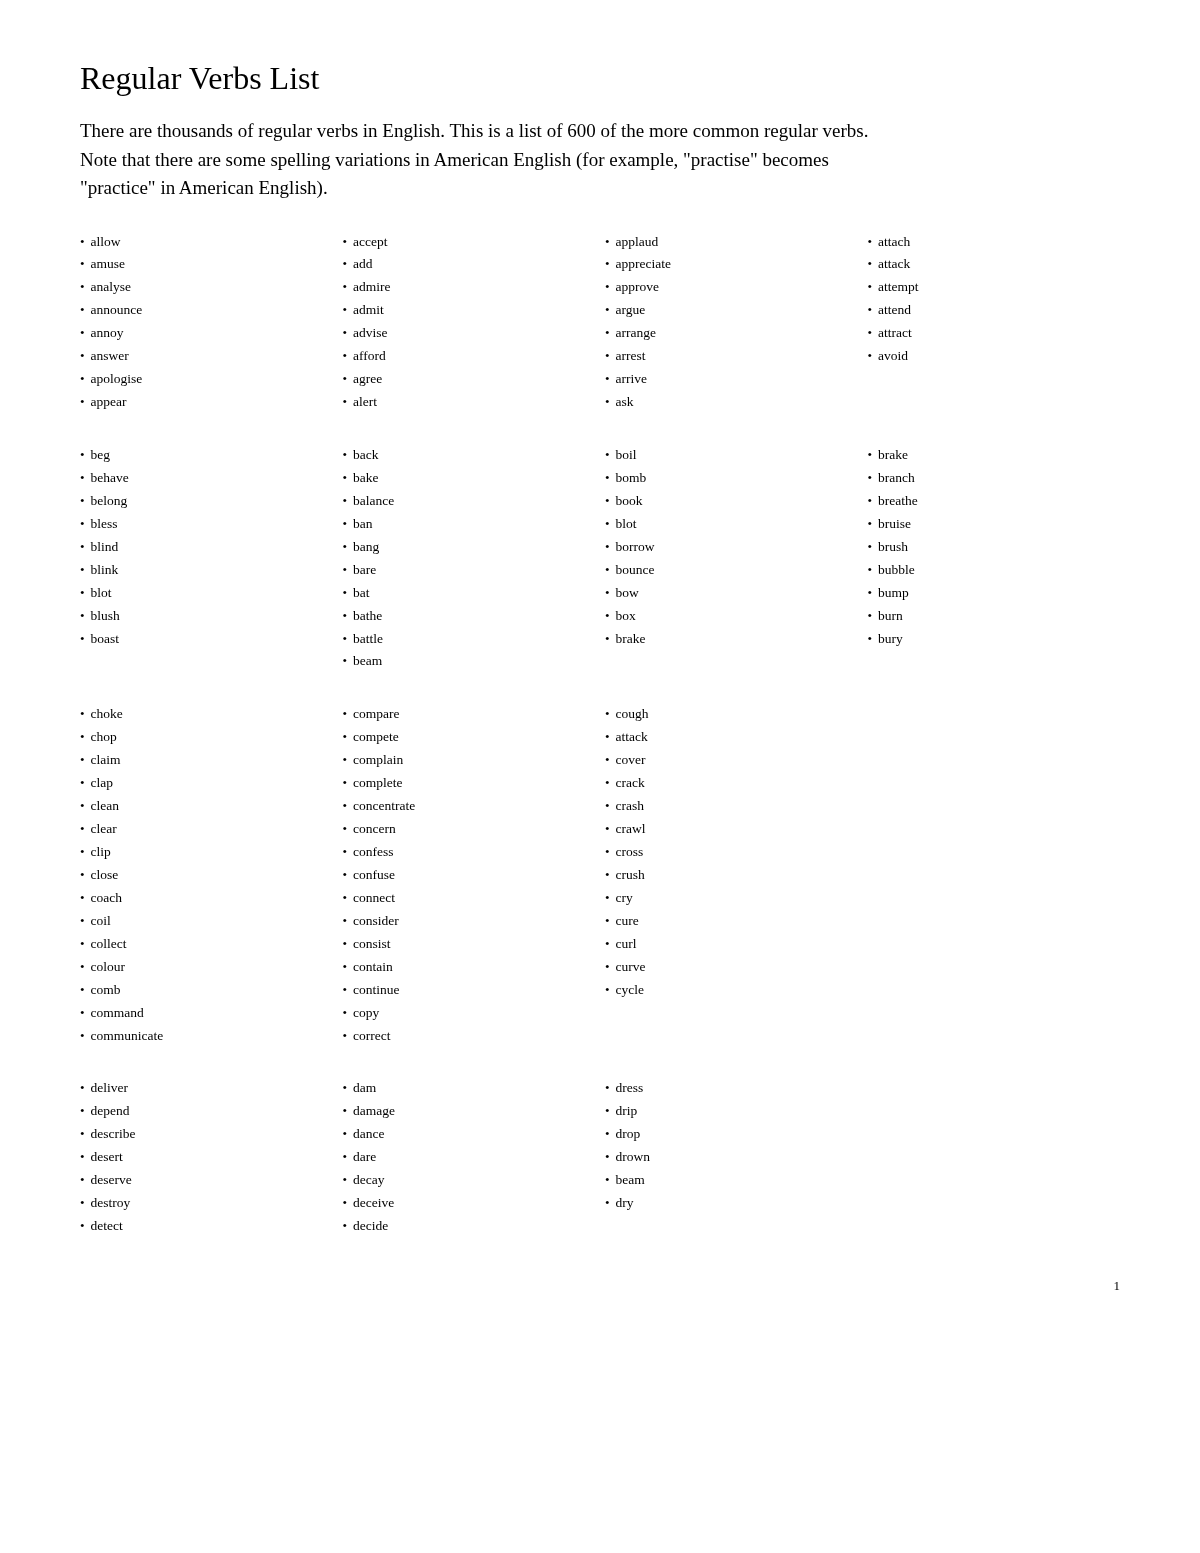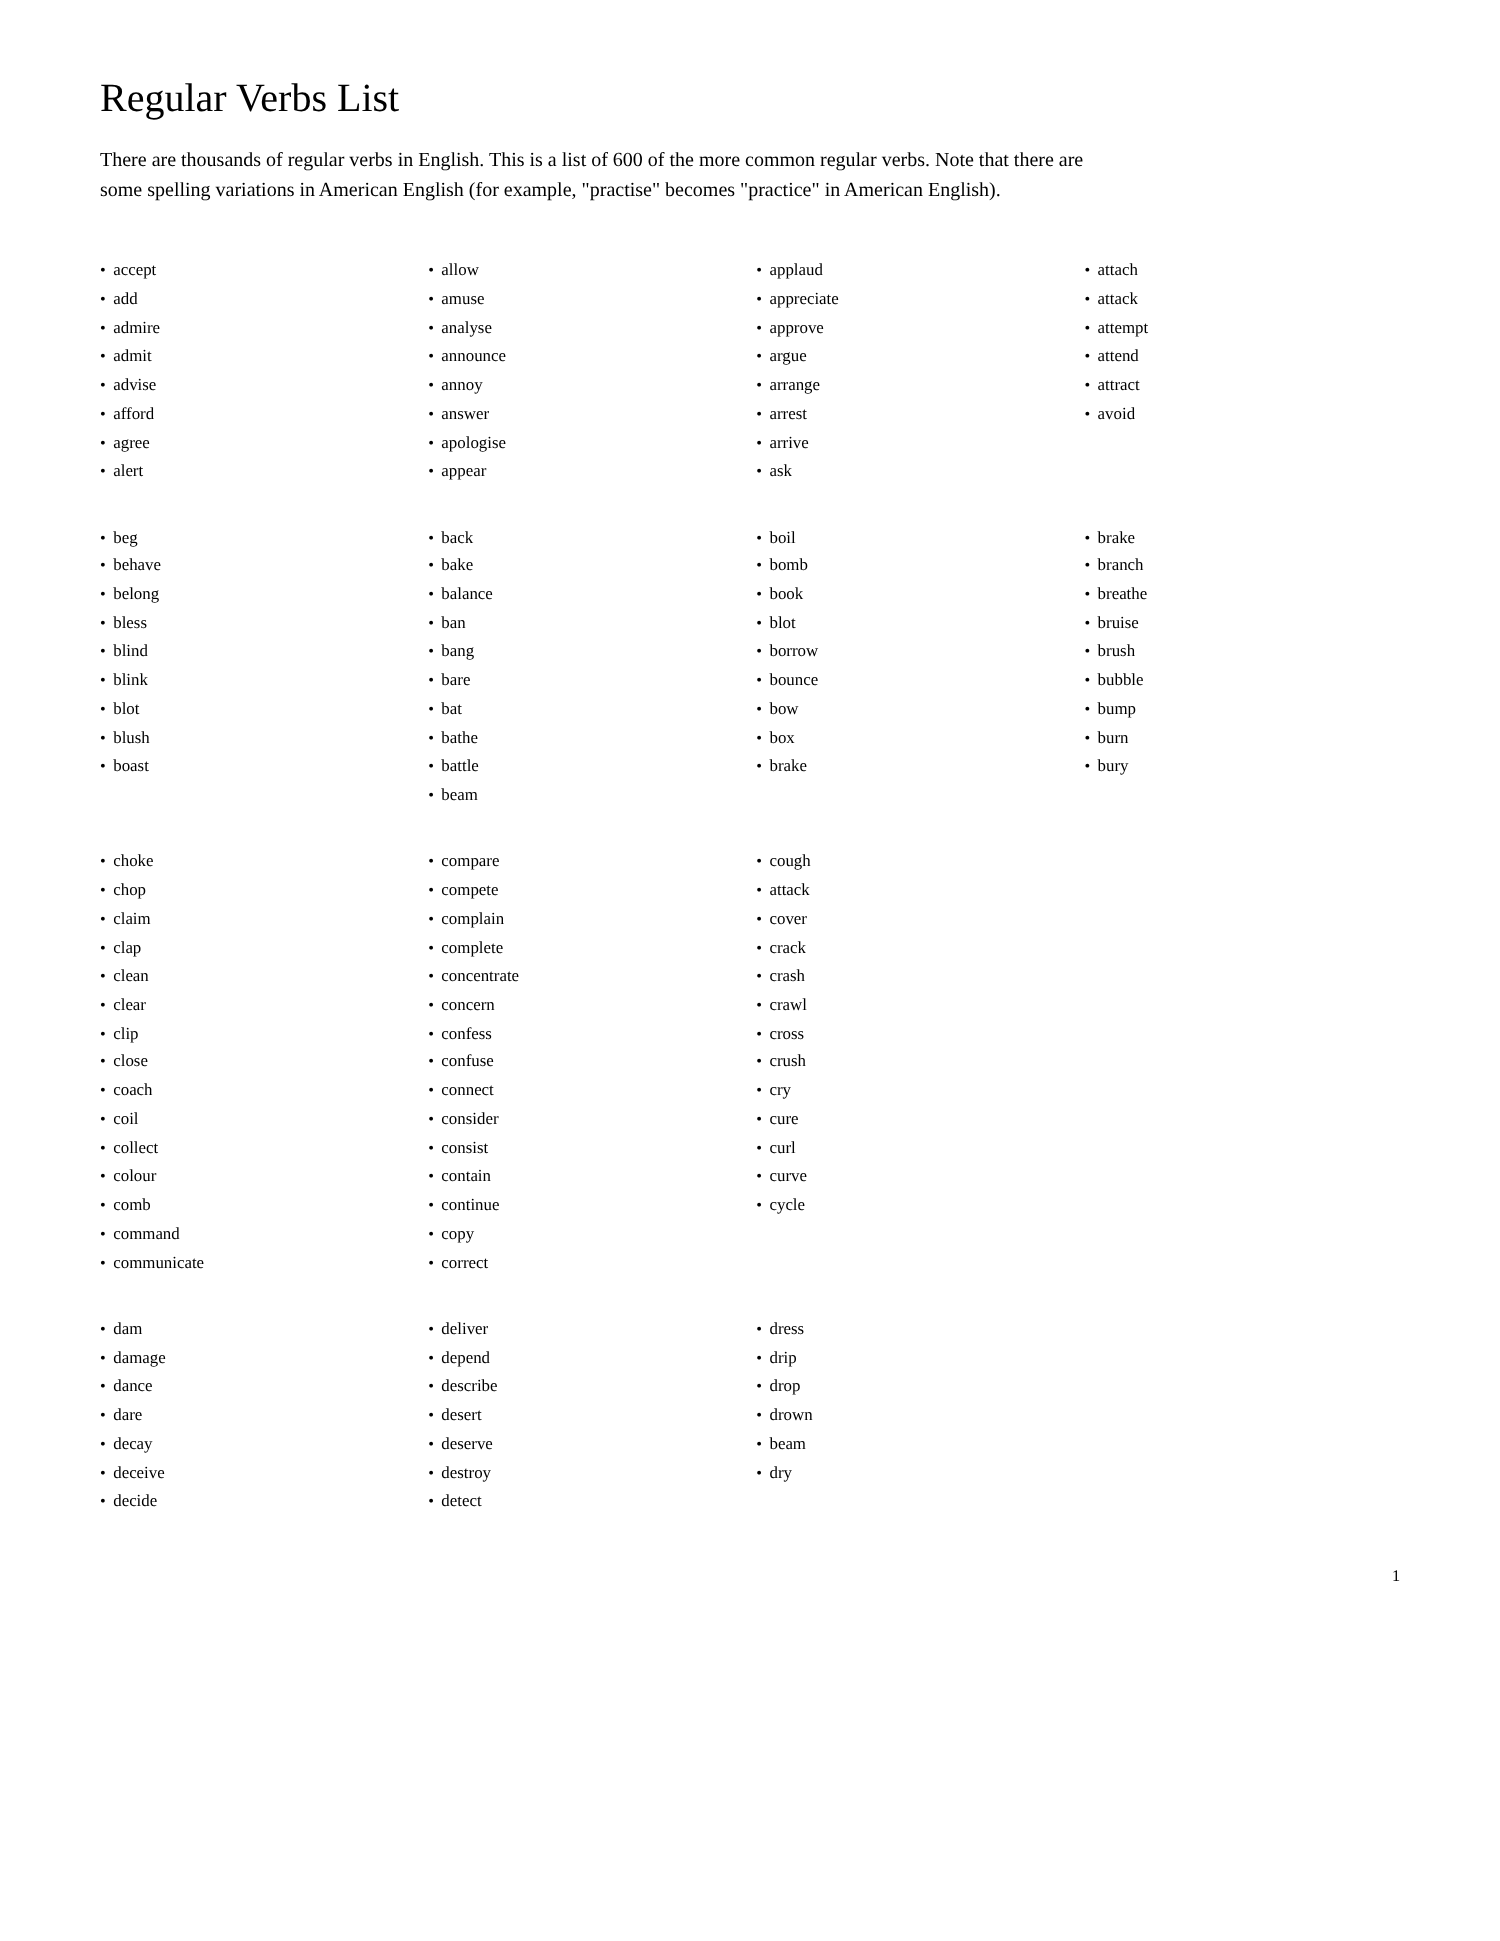--- a/index.html
+++ b/index.html
@@ -12,23 +12,23 @@
       max-width: 1200px;
       margin: 0 auto;
     }
     h1 {
       font-size: 32px;
       font-weight: normal;
       margin-bottom: 20px;
       font-family: Georgia, serif;
     }
     .intro {
-      font-size: 16px;
+      font-size: 19px;
       line-height: 1.5;
-      margin-bottom: 40px;
+      margin-bottom: 28px;
       max-width: 820px;
     }
     .section {
       display: grid;
       grid-template-columns: repeat(4, 1fr);
       gap: 0 10px;
       margin-bottom: 30px;
     }
     .column {
       padding: 0;
@@ -60,42 +60,42 @@
   </style>
 </head>
 <body>
 
 <h1>Regular Verbs List</h1>
 
 <p class="intro">There are thousands of regular verbs in English. This is a list of 600 of the more common regular verbs. Note that there are some spelling variations in American English (for example, "practise" becomes "practice" in American English).</p>
 
 <div id="sections-container">
     <div class="section">
+      <div class="column">
+        <ul>
+          <li>allow</li>
+          <li>amuse</li>
+          <li>analyse</li>
+          <li>announce</li>
+          <li>annoy</li>
+          <li>answer</li>
+          <li>apologise</li>
+          <li>appear</li>
+        </ul>
+      </div>
       <div class="column">
         <ul>
           <li>accept</li>
           <li>add</li>
           <li>admire</li>
           <li>admit</li>
           <li>advise</li>
           <li>afford</li>
           <li>agree</li>
           <li>alert</li>
-        </ul>
-      </div>
-      <div class="column">
-        <ul>
-          <li>allow</li>
-          <li>amuse</li>
-          <li>analyse</li>
-          <li>announce</li>
-          <li>annoy</li>
-          <li>answer</li>
-          <li>apologise</li>
-          <li>appear</li>
         </ul>
       </div>
       <div class="column">
         <ul>
           <li>applaud</li>
           <li>appreciate</li>
           <li>approve</li>
           <li>argue</li>
           <li>arrange</li>
           <li>arrest</li>
@@ -222,42 +222,42 @@
           <li>cure</li>
           <li>curl</li>
           <li>curve</li>
           <li>cycle</li>
         </ul>
       </div>
     </div>
     <div class="section">
       <div class="column">
         <ul>
+          <li>deliver</li>
+          <li>depend</li>
+          <li>describe</li>
+          <li>desert</li>
+          <li>deserve</li>
+          <li>destroy</li>
+          <li>detect</li>
+        </ul>
+      </div>
+      <div class="column">
+        <ul>
           <li>dam</li>
           <li>damage</li>
           <li>dance</li>
           <li>dare</li>
           <li>decay</li>
           <li>deceive</li>
           <li>decide</li>
         </ul>
       </div>
       <div class="column">
         <ul>
-          <li>deliver</li>
-          <li>depend</li>
-          <li>describe</li>
-          <li>desert</li>
-          <li>deserve</li>
-          <li>destroy</li>
-          <li>detect</li>
-        </ul>
-      </div>
-      <div class="column">
-        <ul>
           <li>dress</li>
           <li>drip</li>
           <li>drop</li>
           <li>drown</li>
           <li>beam</li>
           <li>dry</li>
         </ul>
       </div>
     </div>
   </div>

